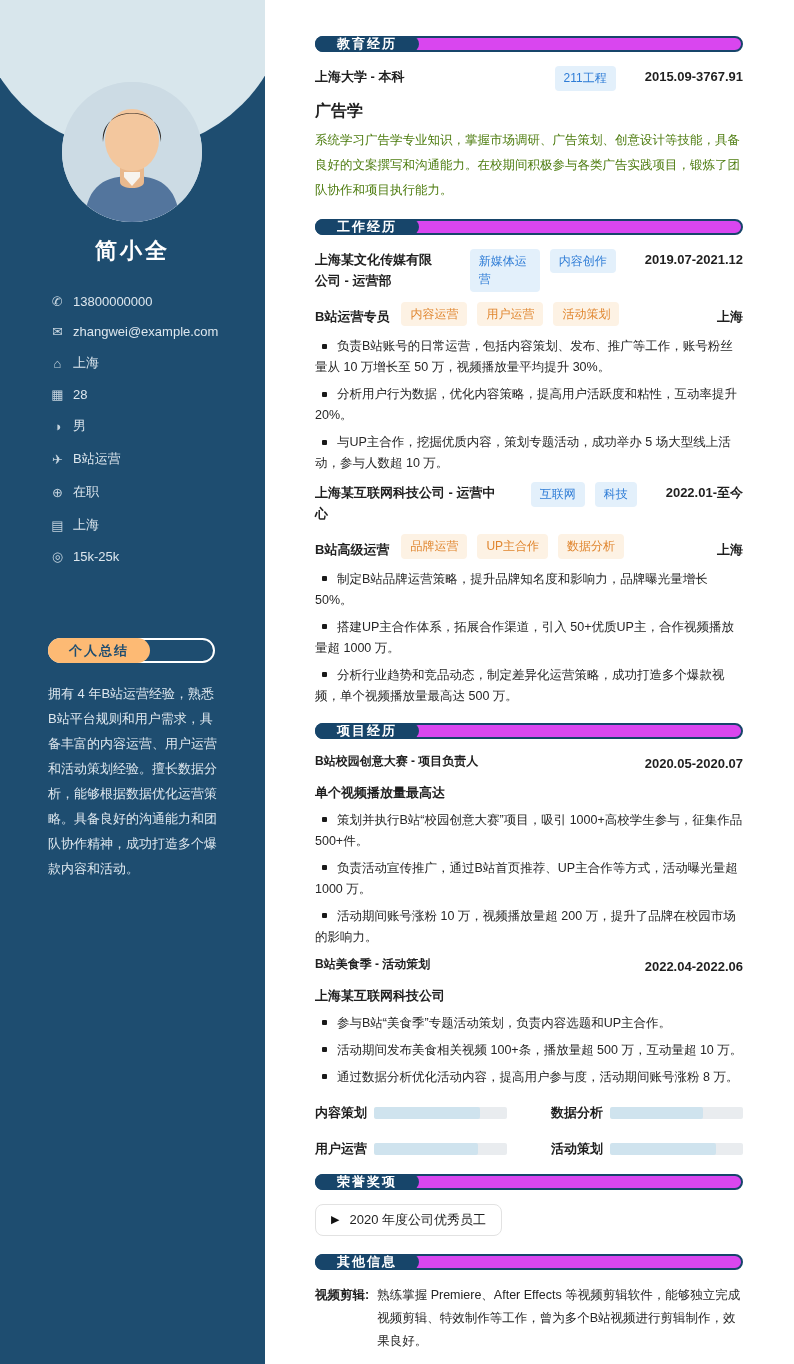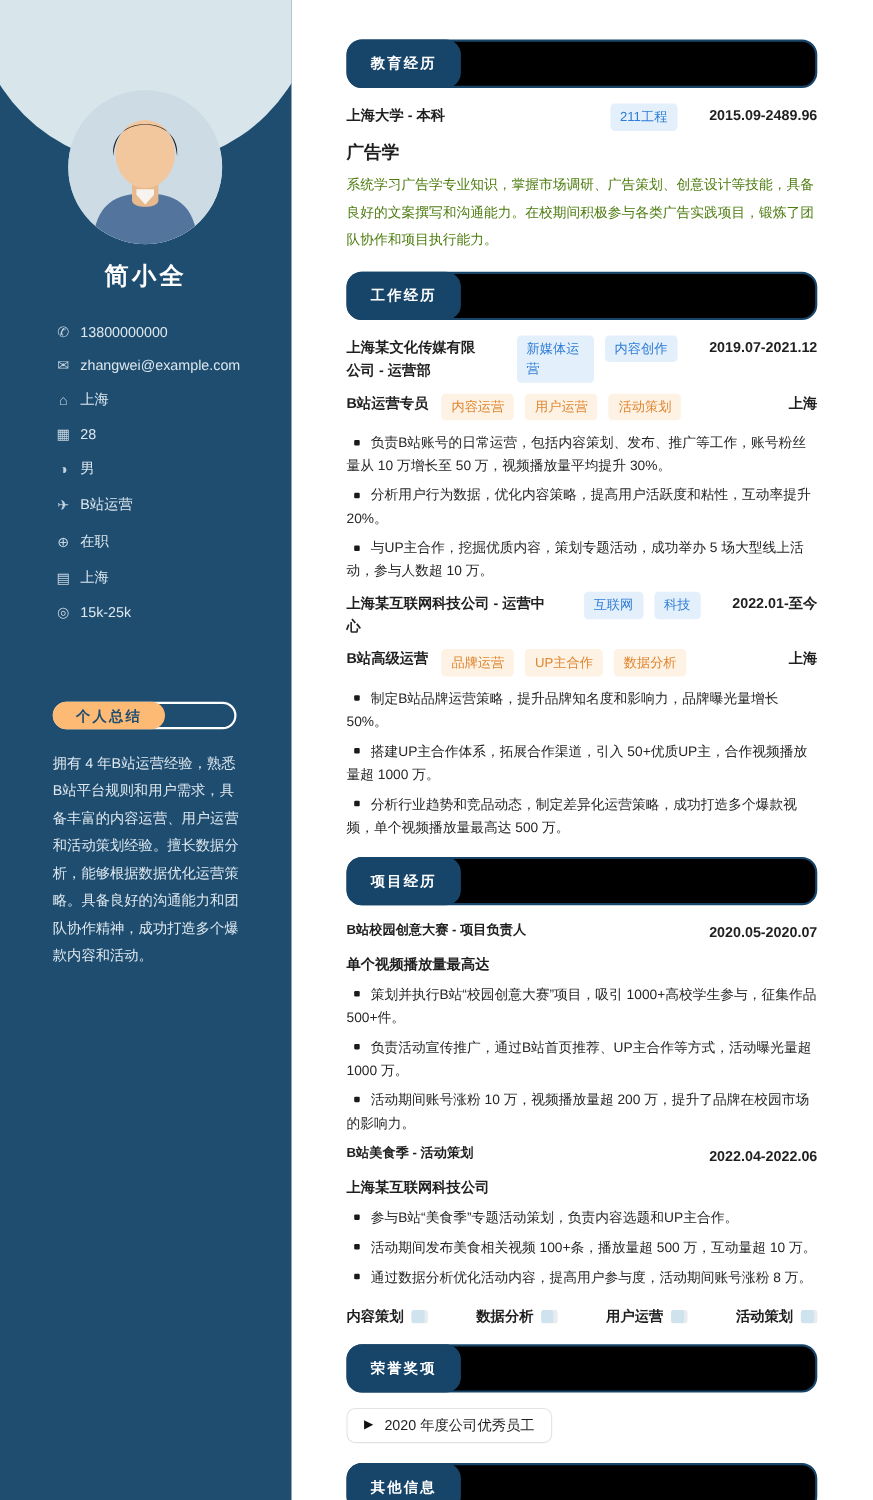--- a/index.html
+++ b/index.html
@@ -84,25 +84,25 @@
   .summary-text{
     margin:18px 46px 0 48px;
     font-size:13px;
     line-height:25px;
     color:var(--sidebar-text);
   }
   
   .main{flex:1 1 auto;padding:36px 51px 0 50px;}
   .section{margin-bottom:16px;}
   .sec-header{
-    height:44px;
+    height:16px;
     border:2px solid var(--navy);
     border-radius:14px;
     display:flex;
-    background:#000000;
+    background:#d946ef;
     margin-bottom:14px;
   }
   .sec-pill{
     margin:-2px;
     min-width:104px;
     padding:0 12px;
     background:var(--navy);
     color:#fff;
     border-radius:14px;
     display:flex;align-items:center;justify-content:center;
@@ -116,42 +116,42 @@
   .tag{
     display:inline-block;
     padding:3px 9px;
     border-radius:4px;
     font-size:12px;
     line-height:1.55;
   }
   .tag-blue{background:var(--tag-blue-bg);color:var(--tag-blue-text);max-width:70px;}
   .tag-orange{background:var(--tag-orange-bg);color:var(--tag-orange-text);white-space:nowrap;}
   .date{margin-left:auto;flex:0 0 auto;font-size:13px;font-weight:700;white-space:nowrap;line-height:21px;}
-  .entry-sub{display:flex;align-items:flex-start;gap:12px;margin-bottom:10px;}
+  .entry-sub{display:flex;align-items:flex-end;gap:12px;margin-bottom:10px;}
   .position{font-size:13px;font-weight:700;}
   .loc{margin-left:auto;font-size:13px;font-weight:700;}
   .bullets{margin-bottom:2px;}
   .bullet{font-size:12.5px;line-height:21px;margin-bottom:6px;color:#262626;}
   .b-dot{
     display:inline-block;
     width:5px;height:5px;
     background:#1a1a1a;
     border-radius:1px;
     margin:0 10px 2px 7px;
     vertical-align:middle;
   }
   .major{font-size:16px;font-weight:700;margin-bottom:6px;}
   .desc{font-size:12.5px;line-height:25px;color:#4d7c0f;}
   .proj-head{display:flex;margin-bottom:10px;}
   .proj-name{font-size:12px;font-weight:700;}
   .proj-company{font-size:13px;font-weight:700;margin-bottom:8px;}
   
   .skill-grid{
     display:grid;
-    grid-template-columns:1fr 1fr 1fr 1fr;
+    grid-template-columns:1fr 1fr;
     column-gap:44px;
     row-gap:18px;
     margin-bottom:4px;
   }
   .skill-row{display:flex;align-items:center;}
   .skill-name{font-size:13px;font-weight:700;width:55px;flex:0 0 55px;margin-right:4px;}
   .skill-track{flex:1 1 auto;height:12px;background:var(--track);border-radius:2px;overflow:hidden;}
   .skill-fill{height:100%;background:var(--fill);border-radius:2px;}
   
   .award-chip{
@@ -237,21 +237,21 @@
 
   <section class="section">
     <div class="sec-header">
       <span class="sec-pill">教育经历</span>
     </div>
     <div class="entry-head">
       <strong class="company">上海大学 - 本科</strong>
       <div class="tags">
         <span class="tag tag-blue">211工程</span>
       </div>
-      <strong class="date">2015.09-2489.96</strong>
+      <strong class="date">2015.09-3767.91</strong>
     </div>
     <div class="major">广告学</div>
     <div class="desc">系统学习广告学专业知识，掌握市场调研、广告策划、创意设计等技能，具备良好的文案撰写和沟通能力。在校期间积极参与各类广告实践项目，锻炼了团队协作和项目执行能力。</div>
   </section>
 
   <section class="section">
     <div class="sec-header">
       <span class="sec-pill">工作经历</span>
     </div>
     <div>

